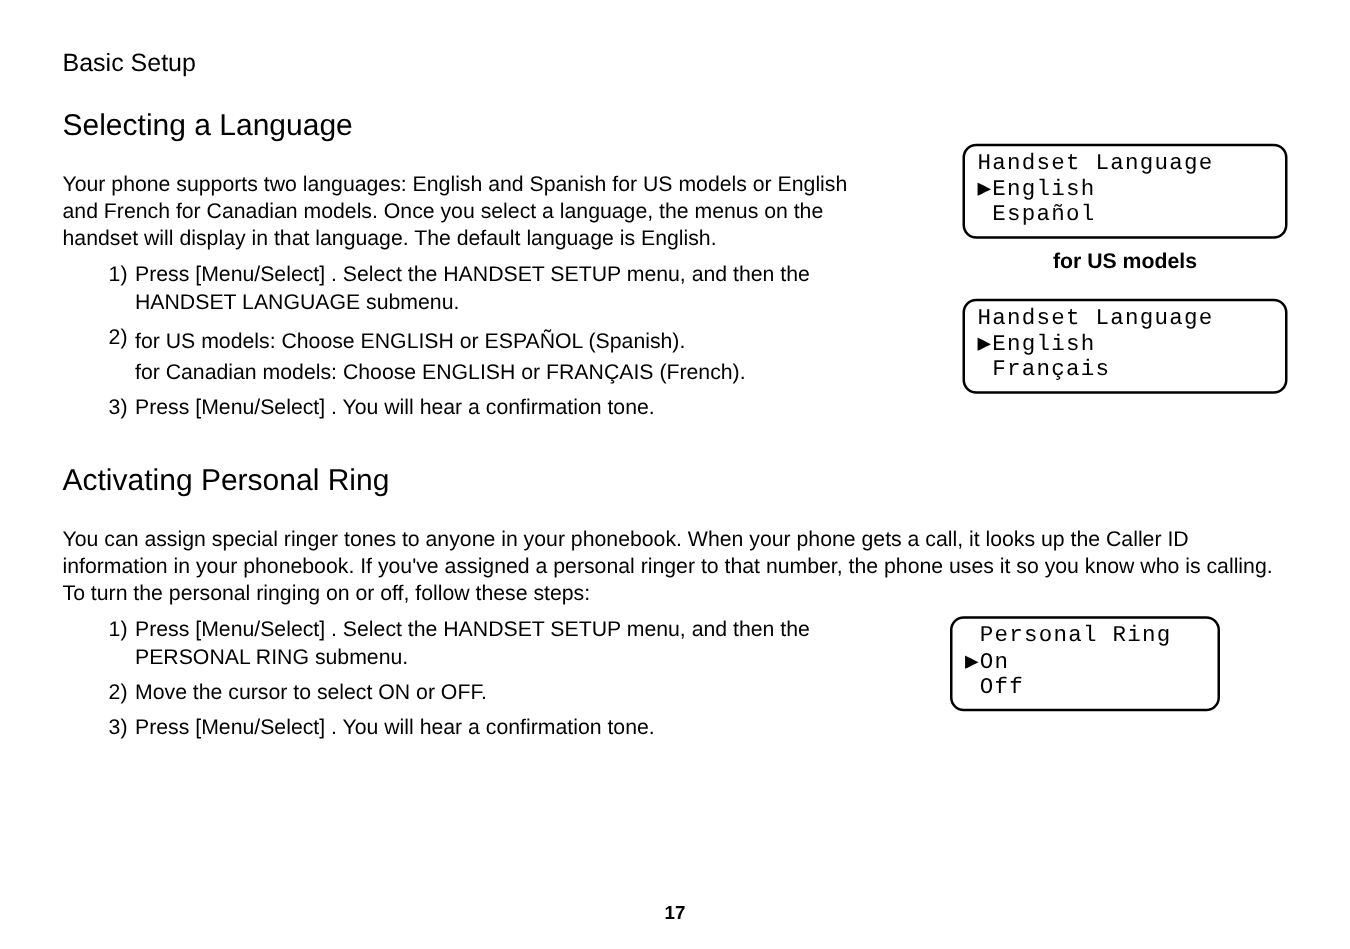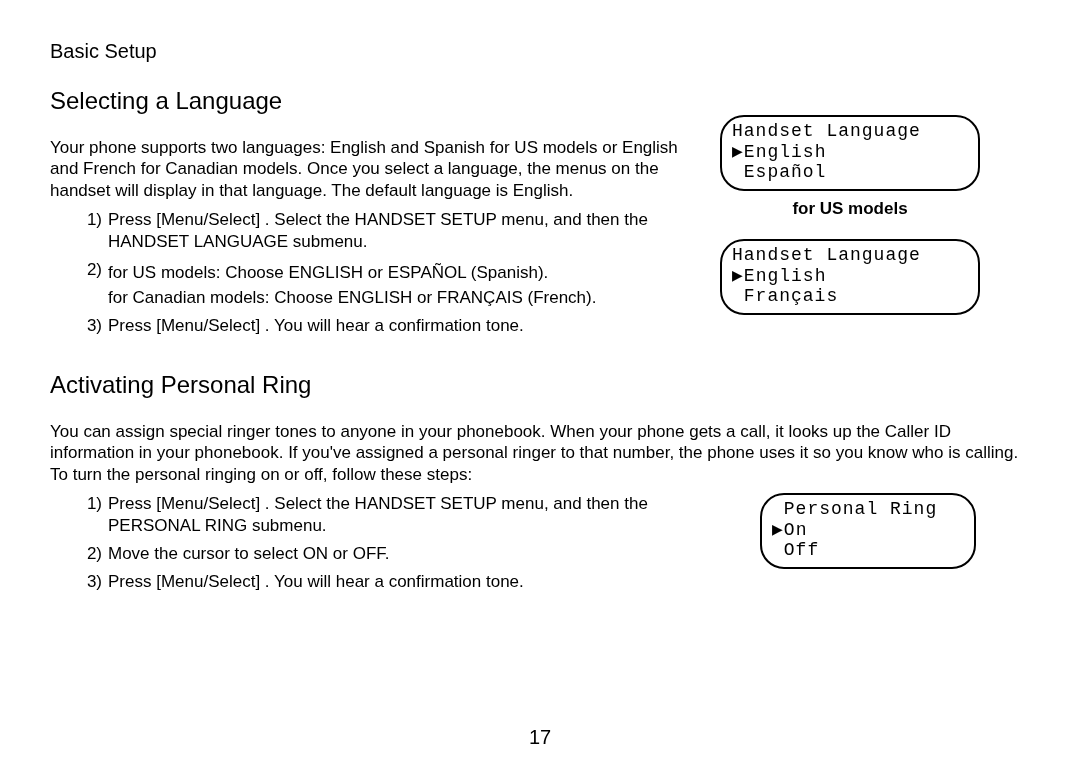--- a/index.html
+++ b/index.html
@@ -30,35 +30,36 @@
       font-size: 17px;
       line-height: 1.25;
       margin-bottom: 8px;
       margin-top: 22px;
     }
     .top-row {
       display: flex;
       align-items: flex-start;
       gap: 20px;
       margin-bottom: 28px;
+      justify-content: space-between;
     }
     .top-left {
       flex: 1;
       max-width: 650px;
     }
     .top-right {
       width: 260px;
       display: flex;
       flex-direction: column;
       gap: 8px;
       padding-top: 28px;
     }
     .screen-box {
       border: 2px solid #000;
-      border-radius: 24px;
+      border-radius: 11px;
       padding: 4px 10px 6px 10px;
       font-family: "Courier New", monospace;
       font-size: 18px;
       letter-spacing: 1px;
       line-height: 1.15;
     }
     .screen-line {
       white-space: pre;
     }
     .caption {
@@ -99,24 +100,25 @@
     .section2-left {
       flex: 1;
       max-width: 690px;
     }
     .section2-right {
       width: 216px;
       padding-top: 0px;
     }
     .page-number {
       position: absolute;
-      bottom: 10px;
+      bottom: 20px;
       left: 50%;
       transform: translateX(-50%);
-      font-size: 20px;
+      font-size: 15px;
+      font-weight: bold;
     }
   </style>
 </head>
 <body>
 
 <h1 class="page-title">Basic Setup</h1>
 
 <div class="top-row">
   <div class="top-left">
     <h2 class="section-heading">Selecting a Language</h2>

